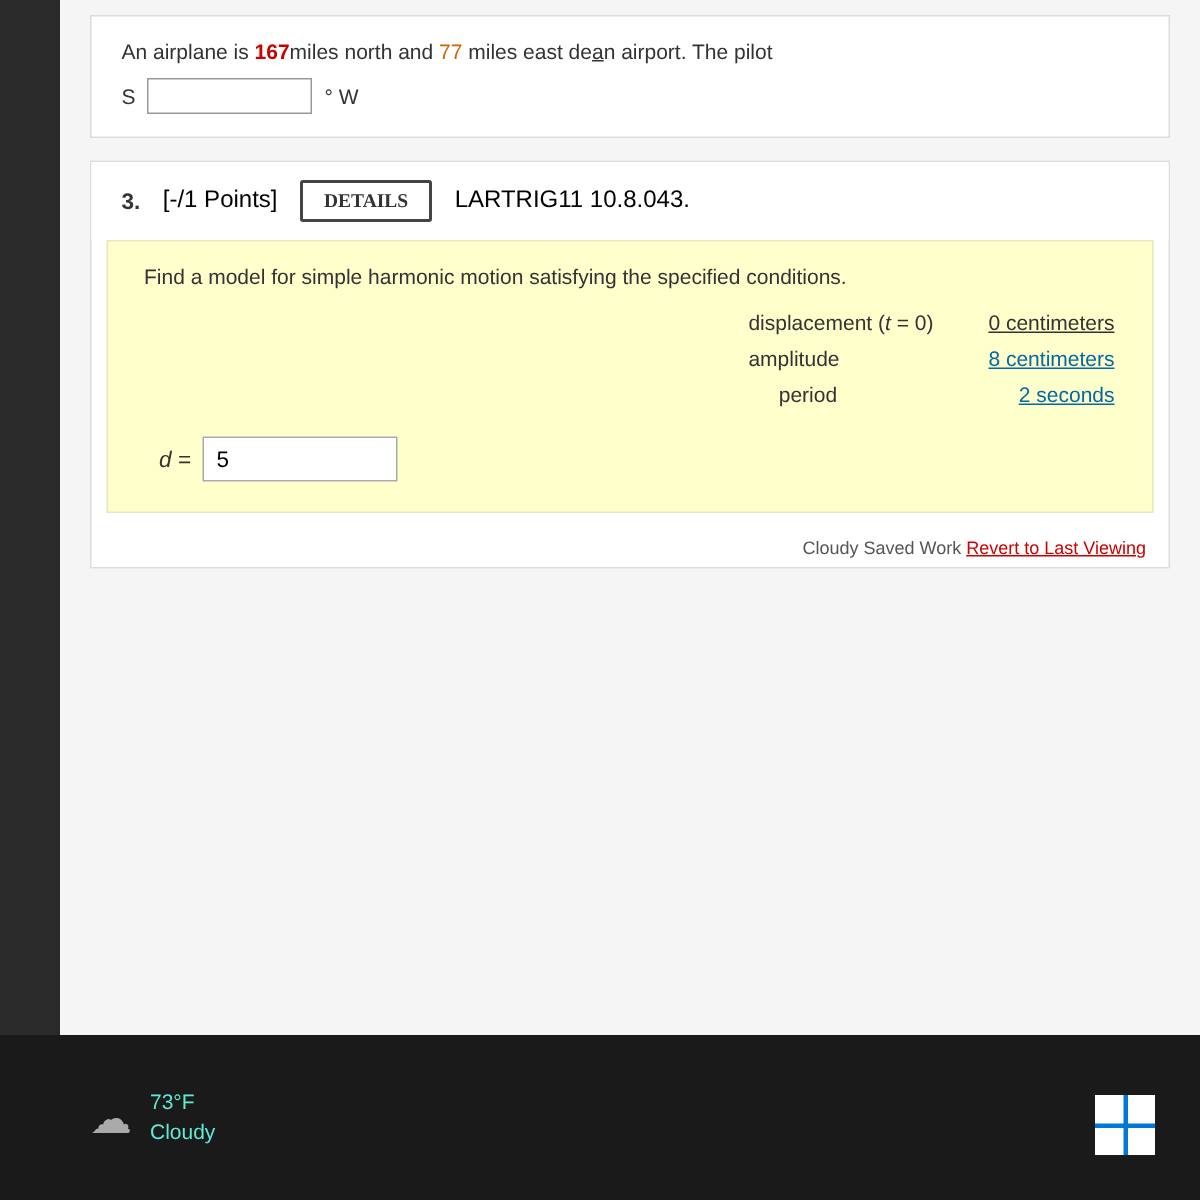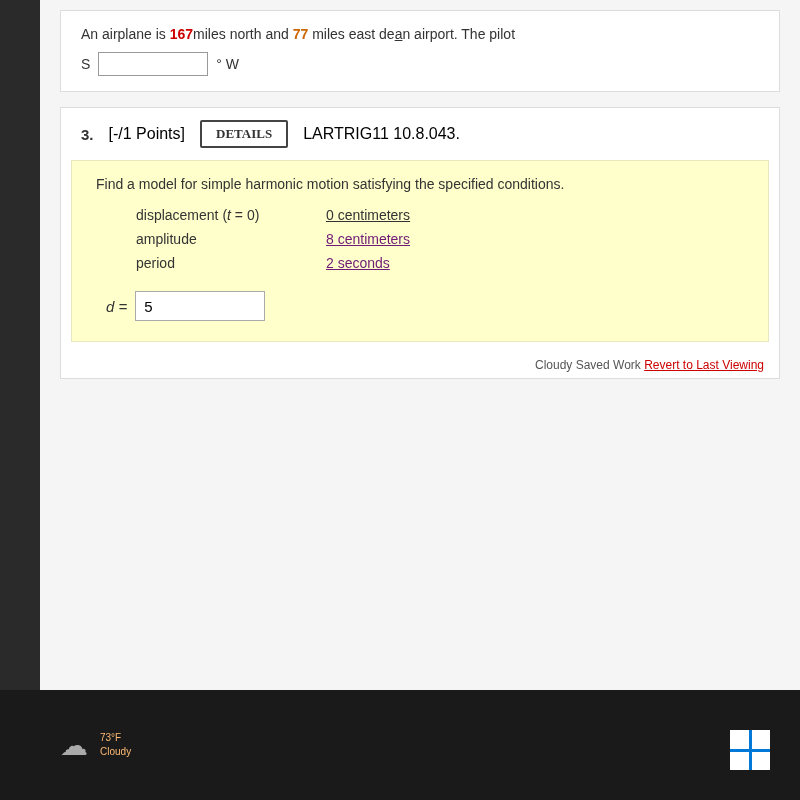--- a/index.html
+++ b/index.html
@@ -52,22 +52,22 @@
       align-items: center;
       gap: 12px;
     }
 
     .weather-icon {
       font-size: 28px;
       color: #aaa;
     }
 
     .weather-info {
-      color: #fdba74;
-      font-size: 10px;
+      color: #5eead4;
+      font-size: 14px;
       line-height: 1.4;
     }
 
     .windows-icon {
       position: absolute;
       right: 30px;
       bottom: 30px;
       width: 40px;
       height: 40px;
       background: #0078d7;
@@ -103,21 +103,21 @@
       margin-bottom: 10px;
     }
 
     .number-highlight-red {
       color: #cc0000;
       font-weight: bold;
     }
 
     .number-highlight-orange {
       color: #cc6600;
-      font-weight: bold;
+      font-weight: normal;
     }
 
     .direction-row {
       display: flex;
       align-items: center;
       gap: 8px;
       font-size: 14px;
       color: #333;
     }
 
@@ -177,37 +177,37 @@
       margin-bottom: 15px;
     }
 
     .conditions-table {
       margin-left: 40px;
       margin-bottom: 20px;
     }
 
     .condition-row {
       display: flex;
-      gap: 30px;
       margin-bottom: 8px;
       font-size: 14px;
+      justify-content: flex-end;
     }
 
     .condition-label {
       color: #333;
       min-width: 160px;
     }
 
     .condition-value {
       color: #333;
       text-decoration: underline;
     }
 
     .condition-value.red {
-      color: #701a75;
+      color: #0369a1;
     }
 
     .answer-row {
       display: flex;
       align-items: center;
       gap: 8px;
       font-size: 15px;
       color: #333;
       margin-left: 10px;
     }

